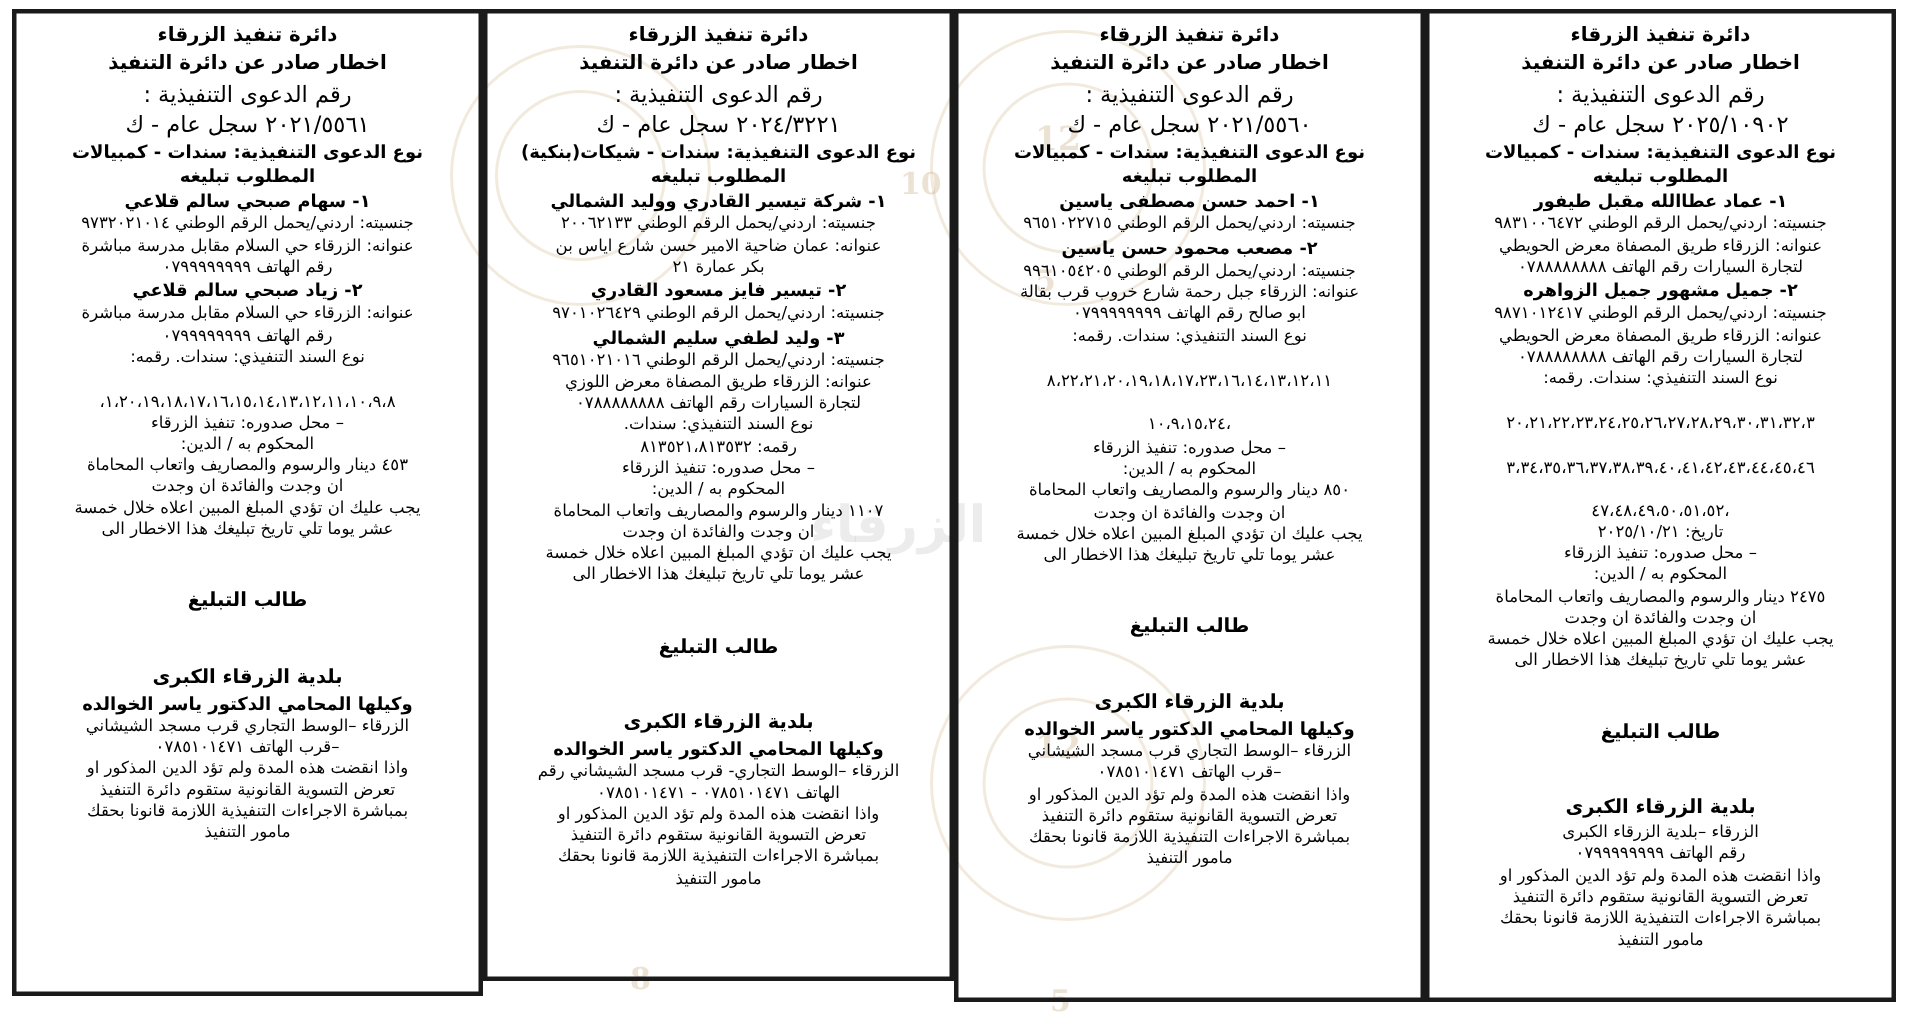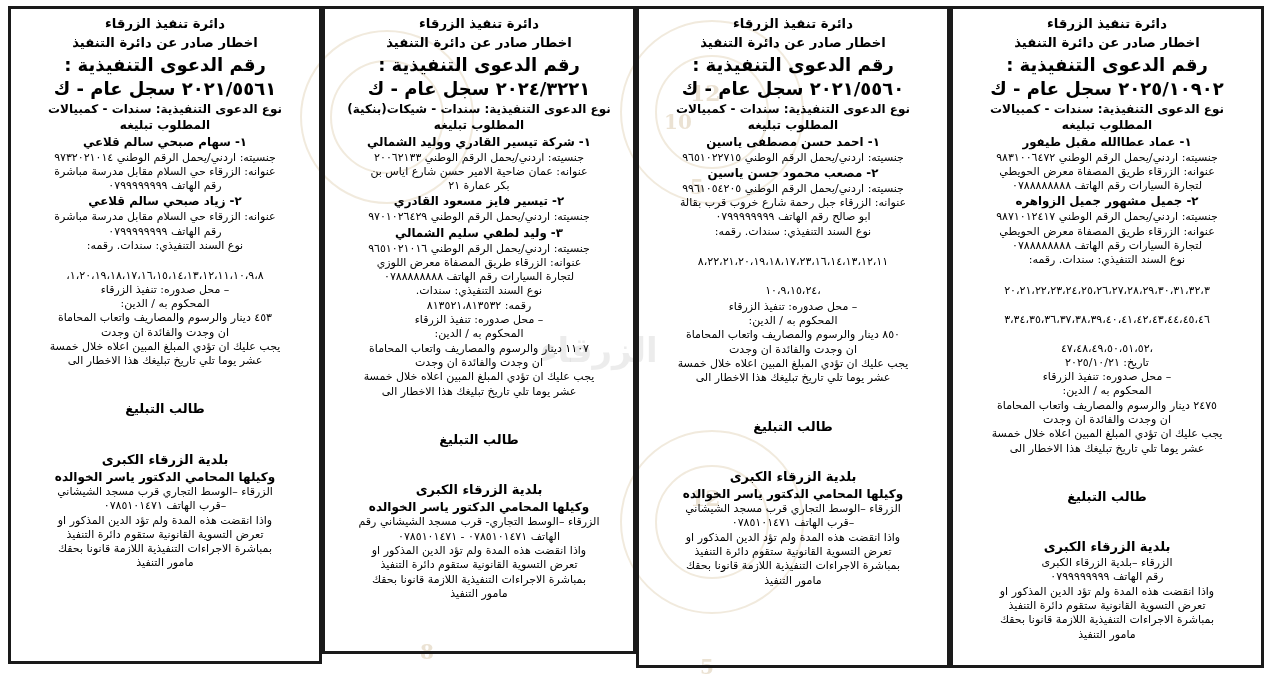--- a/index.html
+++ b/index.html
@@ -70,22 +70,22 @@
   .notice.n3 { height: 662px; }
   .notice.n4 { height: 662px; }
 
   .hd {
     font-weight: bold;
     font-size: 13.2px;
     line-height: 1.35;
     margin-bottom: 1px;
   }
   .hd2 {
-    font-weight: bold;
-    font-size: 18px;
+    font-weight: normal;
+    font-size: 15px;
     line-height: 1.35;
   }
   .bold {
     font-weight: bold;
     font-size: 12px;
     line-height: 1.35;
   }
   .line {
     font-size: 11px;
     line-height: 1.3;
@@ -109,21 +109,21 @@
 <body>
 
 <div class="watermark">
   <div class="wm-circle" style="left:300px; top:30px; width:170px; height:170px;"></div>
   <div class="wm-circle" style="left:330px; top:60px; width:110px; height:110px;"></div>
   <div class="wm-circle" style="left:620px; top:20px; width:180px; height:180px;"></div>
   <div class="wm-circle" style="left:655px; top:55px; width:110px; height:110px;"></div>
   <div class="wm-circle" style="left:620px; top:430px; width:180px; height:180px;"></div>
   <div class="wm-circle" style="left:655px; top:465px; width:110px; height:110px;"></div>
   <div class="wm-num" style="left:690px; top:80px; font-size:22px;">12</div>
-  <div class="wm-num" style="left:664px; top:110px; font-size:20px;">10</div>
+  <div class="wm-num" style="left:600px; top:110px; font-size:20px;">10</div>
   <div class="wm-num" style="left:690px; top:485px; font-size:22px;">12</div>
   <div class="wm-num" style="left:690px; top:175px; font-size:20px;">5</div>
   <div class="wm-num" style="left:420px; top:640px; font-size:20px;">8</div>
   <div class="wm-num" style="left:700px; top:655px; font-size:20px;">5</div>
   <div class="wm-band" style="left:540px; top:330px; font-size:34px;">الزرقاء</div>
 </div>
 
 <div class="sheet">
 
   <div class="notice n1">

